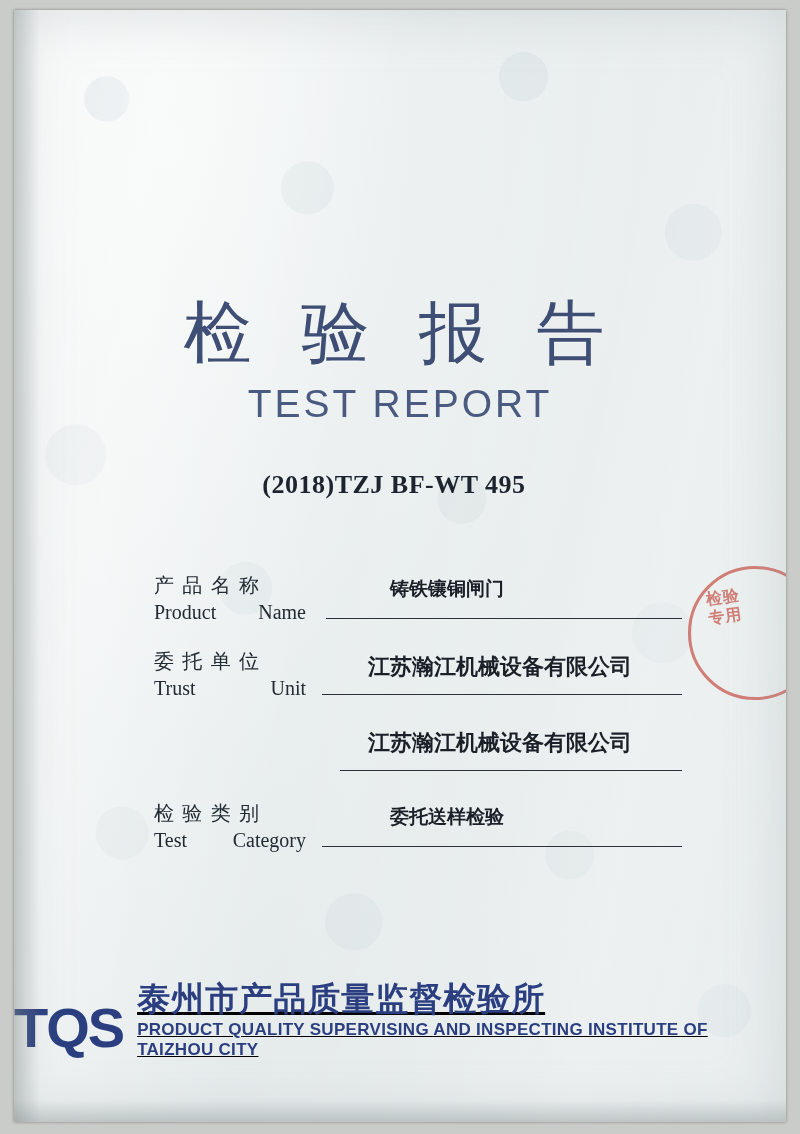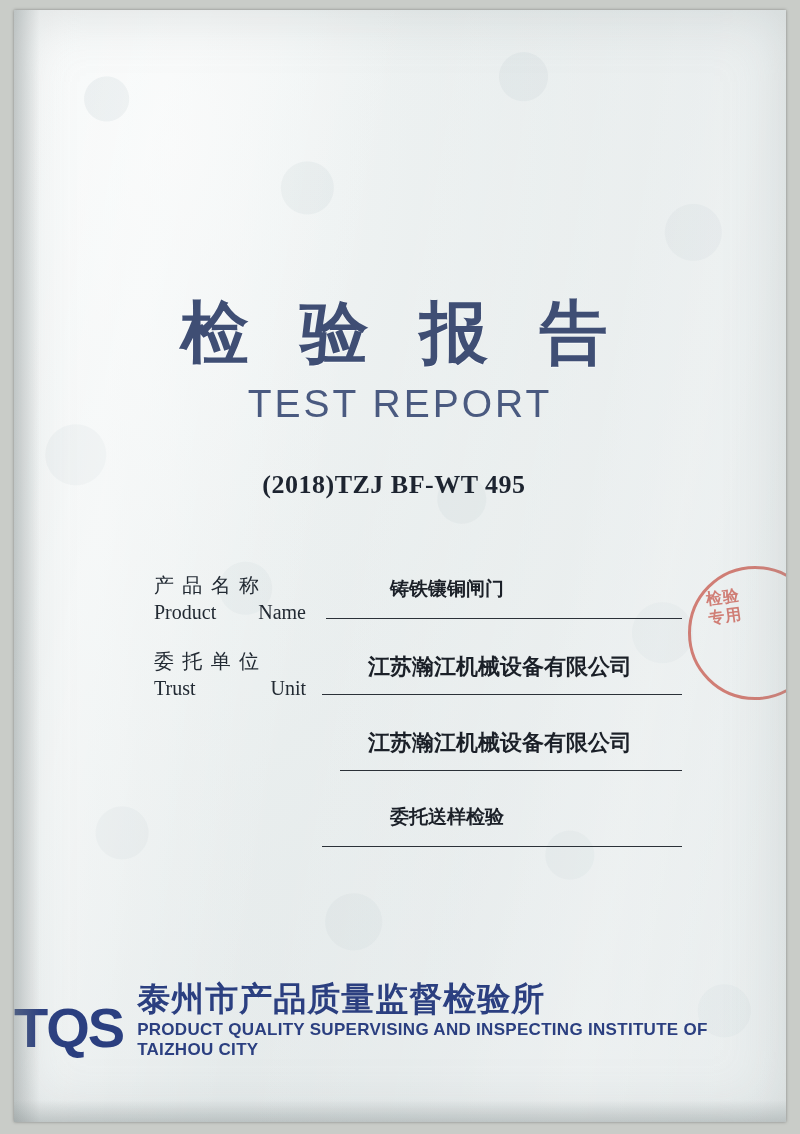--- a/index.html
+++ b/index.html
@@ -60,21 +60,21 @@
     pointer-events: none;
   }
 
   
   .title-cn {
     position: absolute;
     left: 0; right: 12px;
     top: 278px;
     text-align: center;
     font-family: "DejaVu Sans", sans-serif;
-    font-weight: bold;
+    font-weight: normal;
     font-size: 68px;
     letter-spacing: 14px;
     color: #3f4e74;
     text-indent: 14px;
     text-shadow: 0 1px 0 rgba(255,255,255,0.6);
   }
   .title-en {
     position: absolute;
     left: 0; right: 0;
     top: 372px;
@@ -207,20 +207,21 @@
     font-size: 56px;
     color: #2b3f80;
     letter-spacing: -2px;
     margin-right: 14px;
     line-height: 1;
     position: relative;
     top: -4px;
   }
   .footer-texts {
     display: block;
+    text-decoration: underline;
   }
   .footer-cn {
     font-family: "DejaVu Sans", sans-serif;
     font-weight: bold;
     font-size: 33px;
     color: #2b3f80;
     letter-spacing: 1px;
     line-height: 1.05;
   }
   .footer-en {
@@ -284,20 +285,29 @@
       <div class="value serifcn">江苏瀚江机械设备有限公司</div>
       <div class="rule r2"></div>
     </div>
 
     <div class="field">
       <div class="value serifcn">江苏瀚江机械设备有限公司</div>
       <div class="rule r3"></div>
     </div>
 
     <div class="field">
+      <div class="labels">
+        <div class="label-cn">
+          <span>检 验 类 别</span>
+        </div>
+        <div class="label-en">
+          <span>Test</span>
+          <span>Category</span>
+        </div>
+      </div>
       <div class="value bold">委托送样检验</div>
       <div class="rule r4"></div>
     </div>
 
   </div>
 
   <div class="stamp">
     <div class="stamp-text">检验专用</div>
   </div>
 

